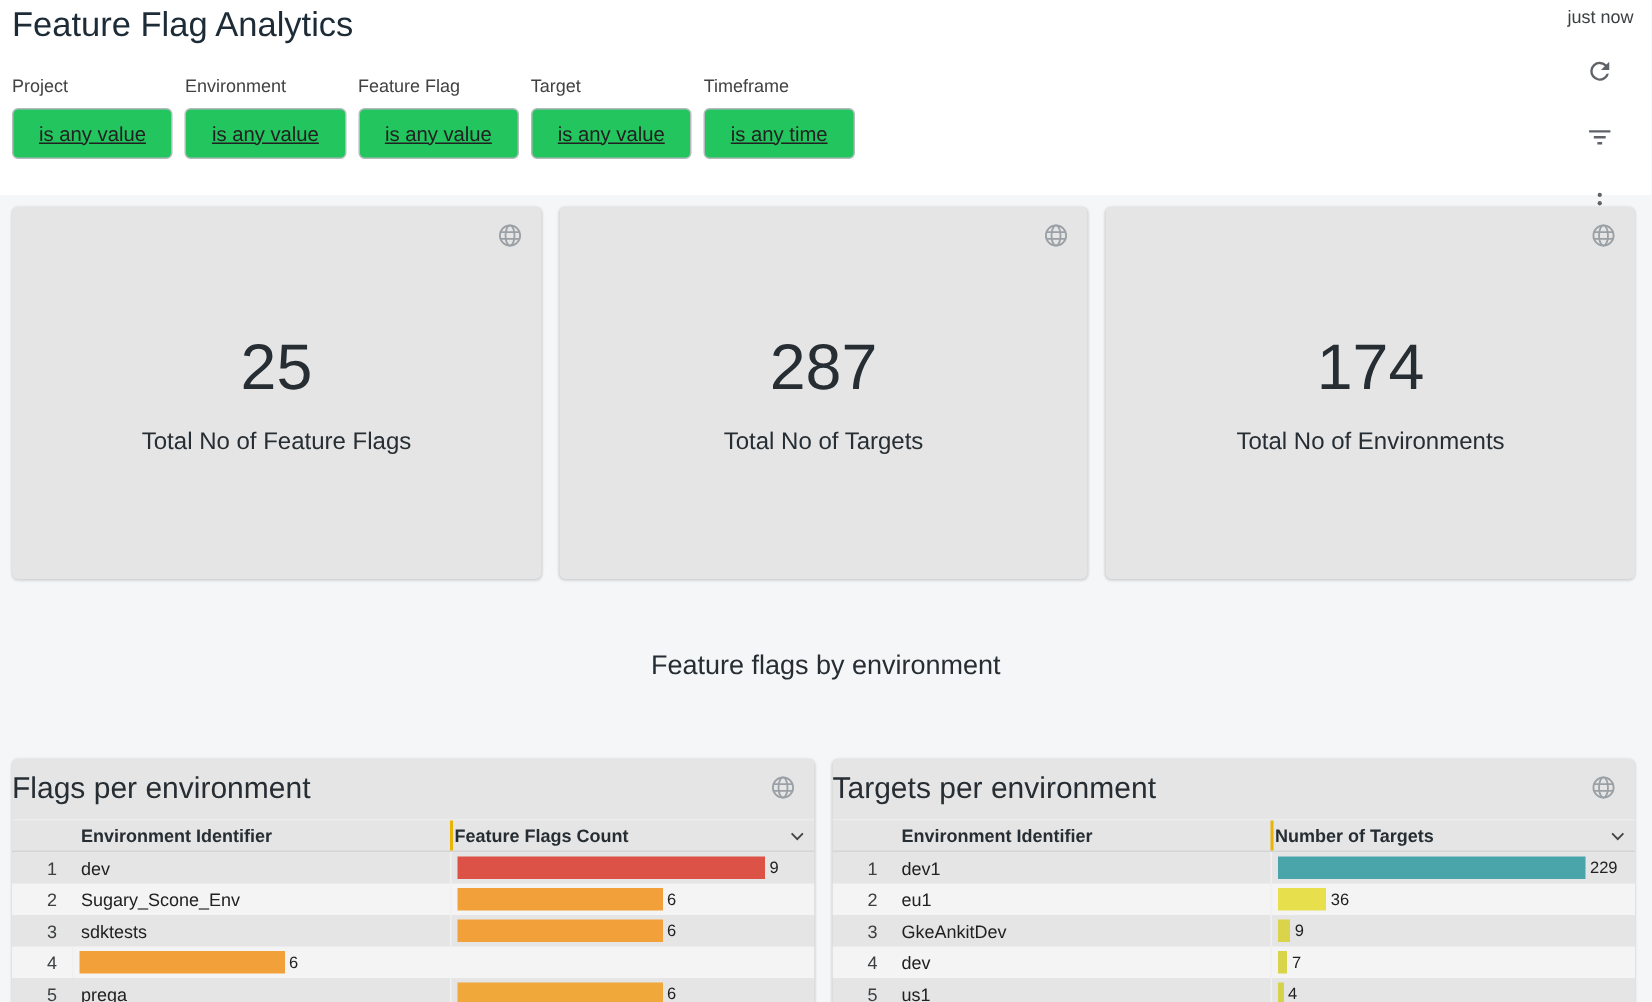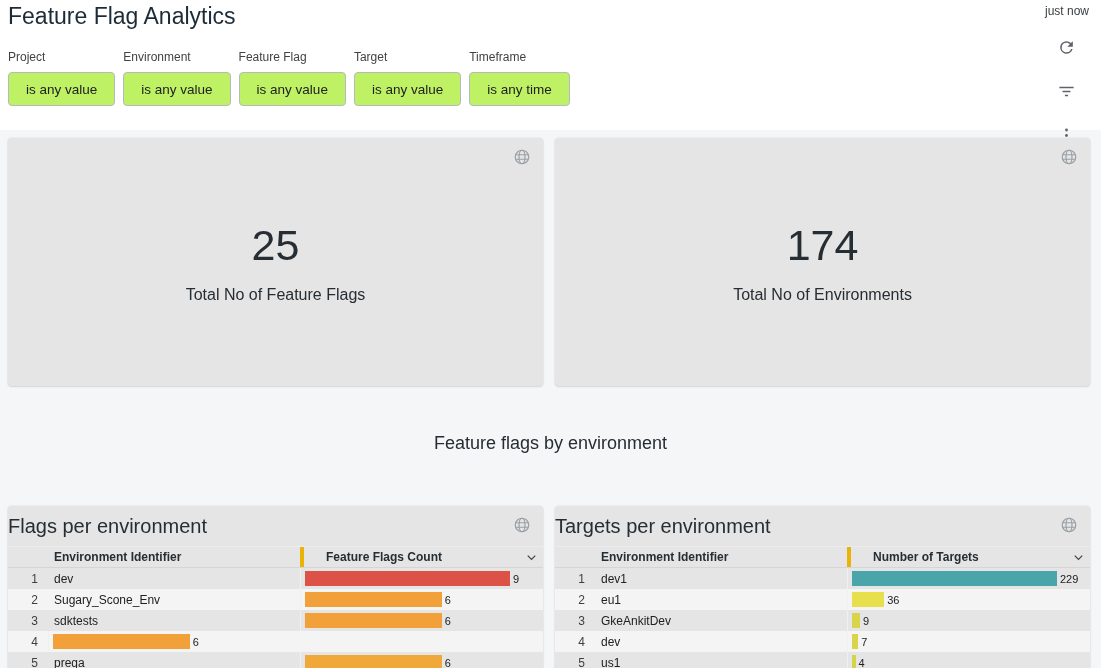--- a/index.html
+++ b/index.html
@@ -28,23 +28,23 @@
     background: none; border: none; padding: 2px; cursor: pointer;
     display: flex; align-items: center; justify-content: center;
   }
   .filters {
     position: absolute; top: 50px; left: 8px;
     display: flex; gap: 8px;
   }
   .filter-label { font-size: 12px; color: #424242; margin-bottom: 8px; }
   .filter-value {
     height: 34px; padding: 0 17px;
-    background: #bef264; border: 1px solid #b4babe; border-radius: 4px;
+    background: #22c55e; border: 1px solid #b4babe; border-radius: 4px;
     font-family: inherit; font-size: 13.5px; color: #212121;
-    cursor: pointer; white-space: nowrap;
+    cursor: pointer; white-space: nowrap; text-decoration: underline;
   }
   .card {
     background: #e5e5e5; border-radius: 4px; position: relative;
     box-shadow: 0 0 2px rgba(0,0,0,0.12), 0 1px 2px rgba(0,0,0,0.10);
   }
   .stats-row {
     position: absolute; top: 138px; left: 8px; right: 11px; height: 248px;
     display: flex; gap: 12px;
   }
   .stat-card { flex: 1; text-align: center; }
@@ -65,22 +65,22 @@
   .table-card { flex: 1; overflow: hidden; }
   .tile-title { height: 40px; line-height: 40px; text-align: left; font-size: 20px; color: #262d33; }
   .thead {
     display: grid; grid-template-columns: 40px 1fr 243px;
     height: 22px; align-items: center;
     border-top: 1px solid #ececec; border-bottom: 1px solid #d5d5d5;
     font-size: 12px; font-weight: bold; color: #262d33;
   }
   .thead .hname { padding-left: 6px; cursor: pointer; }
   .thead .hcount {
-    padding-left: 22px; position: relative; height: 100%;
-    display: flex; align-items: center; border-left: 4px solid #eab308; cursor: pointer;
+    padding-left: 1px; position: relative; height: 100%;
+    display: flex; align-items: center; border-left: 2px solid #eab308; cursor: pointer;
   }
   .chev { position: absolute; right: 4px; top: 3px; cursor: pointer; line-height: 0; background: none; border: none; padding: 0; }
   .trow {
     display: grid; grid-template-columns: 40px 1fr 243px;
     height: 21px; align-items: center; font-size: 12px; cursor: pointer;
   }
   .trow.alt { background: #f4f4f4; }
   .cell.num { text-align: right; padding-right: 10px; color: #3c4043; }
   .cell.name { padding-left: 6px; color: #212121; white-space: nowrap; overflow: hidden; }
   .cell.count {
@@ -152,20 +152,31 @@
   <div class="card stat-card">
     <button class="tile-globe">
       <svg viewBox="0 0 24 24" width="18" height="18" fill="none" stroke="#9aa0a6" stroke-width="1.6">
           <circle cx="12" cy="12" r="9"></circle>
           <ellipse cx="12" cy="12" rx="4" ry="9"></ellipse>
           <path d="M3.5 9h17M3.5 15h17"></path>
         </svg>
     </button>
     <div class="stat-value">25</div>
     <div class="stat-label">Total No of Feature Flags</div>
+  </div>
+  <div class="card stat-card">
+    <button class="tile-globe">
+      <svg viewBox="0 0 24 24" width="18" height="18" fill="none" stroke="#9aa0a6" stroke-width="1.6">
+          <circle cx="12" cy="12" r="9"></circle>
+          <ellipse cx="12" cy="12" rx="4" ry="9"></ellipse>
+          <path d="M3.5 9h17M3.5 15h17"></path>
+        </svg>
+    </button>
+    <div class="stat-value">287</div>
+    <div class="stat-label">Total No of Targets</div>
   </div>
   <div class="card stat-card">
     <button class="tile-globe">
       <svg viewBox="0 0 24 24" width="18" height="18" fill="none" stroke="#9aa0a6" stroke-width="1.6">
           <circle cx="12" cy="12" r="9"></circle>
           <ellipse cx="12" cy="12" rx="4" ry="9"></ellipse>
           <path d="M3.5 9h17M3.5 15h17"></path>
         </svg>
     </button>
     <div class="stat-value">174</div>

